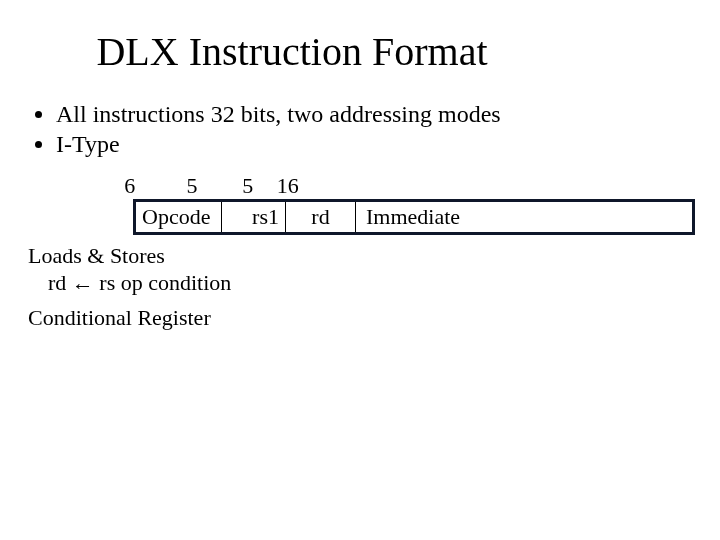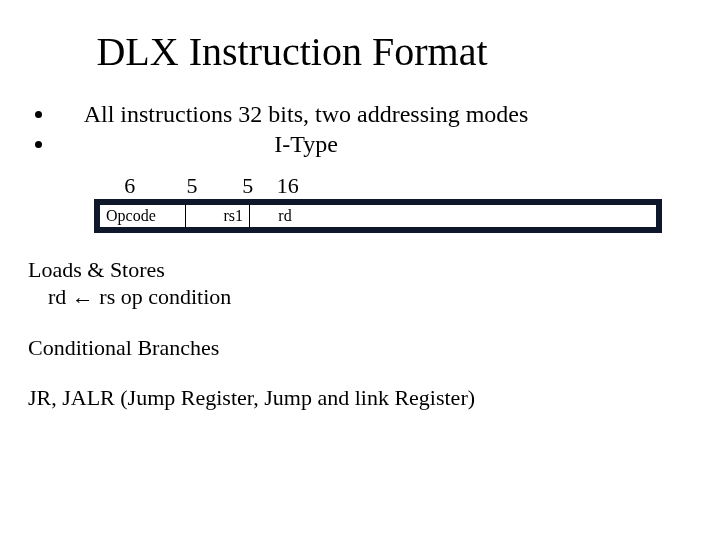--- a/index.html
+++ b/index.html
@@ -25,54 +25,54 @@
     font-weight: normal;
   }
   ul.bullets {
     margin: 0 0 14px 0;
     padding-left: 28px;
     list-style: disc;
   }
   ul.bullets li {
     font-size: 24px;
     line-height: 1.25;
-    text-align: center;
   }
   .fmtwrap {
     margin-left: 66px;
     margin-top: 4px;
   }
   .bitrow {
     display: flex;
     font-size: 22px;
   }
   .bitrow .c1 { width: 86px;  text-align: center; }
   .bitrow .c2 { width: 64px;  text-align: center; }
   .bitrow .c3 { width: 70px;  text-align: center; }
   .bitrow .c4 { width: 336px; text-align: left; }
   .boxrow {
     display: flex;
     width: 556px;
-    border: 6px solid #0f172a;
-    font-size: 16px;
+    border: 3px solid #0f172a;
+    font-size: 22px;
+    margin-left: 39px;
   }
   .boxrow > div {
     border-right: 1px solid #000;
     padding: 2px 6px;
     box-sizing: border-box;
   }
   .boxrow > div:last-child { border-right: none; }
   .boxrow .c1 { width: 86px; }
   .boxrow .c2 { width: 64px;  text-align: right; }
   .boxrow .c3 { width: 70px;  text-align: center; }
   .boxrow .c4 { width: 336px; padding-left: 10px; }
   .para {
     font-size: 22px;
     line-height: 1.22;
-    margin-top: 24px;
+    margin-top: 8px;
   }
   .indent { padding-left: 20px; }
   .arrow { font-family: Arial, sans-serif; }
 </style>
 </head>
 <body>
 
 <div class="slide">
 
   <h1 class="title">DLX Instruction Format</h1>
@@ -86,31 +86,31 @@
     <div class="bitrow">
       <div class="c1">6</div>
       <div class="c2">5</div>
       <div class="c3">5</div>
       <div class="c4">16</div>
     </div>
     <div class="boxrow">
       <div class="c1">Opcode</div>
       <div class="c2">rs1</div>
       <div class="c3">rd</div>
+      <div class="c4">Immediate</div>
     </div>
   </div>
 
   <div class="para">
     <div>Loads &amp; Stores</div>
     <div class="indent">
       <span>rd </span><span class="arrow">←</span><span> rs  op  condition</span>
     </div>
   </div>
 
   <div class="para">
-    <div>Conditional Branches</div>
+    <div>Conditional Register</div>
   </div>
 
   <div class="para">
-    <div>JR, JALR  (Jump Register, Jump and link Register)</div>
   </div>
 
 </div>
 
 </body></html>

